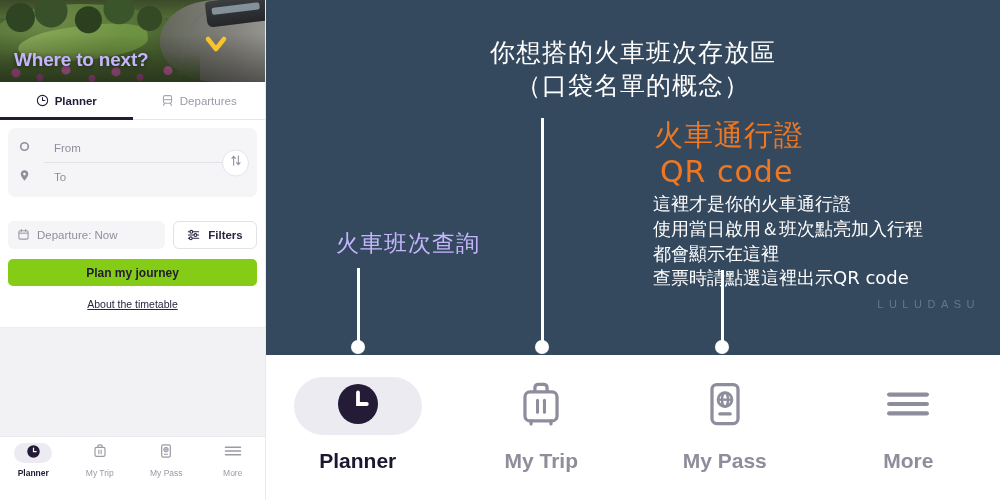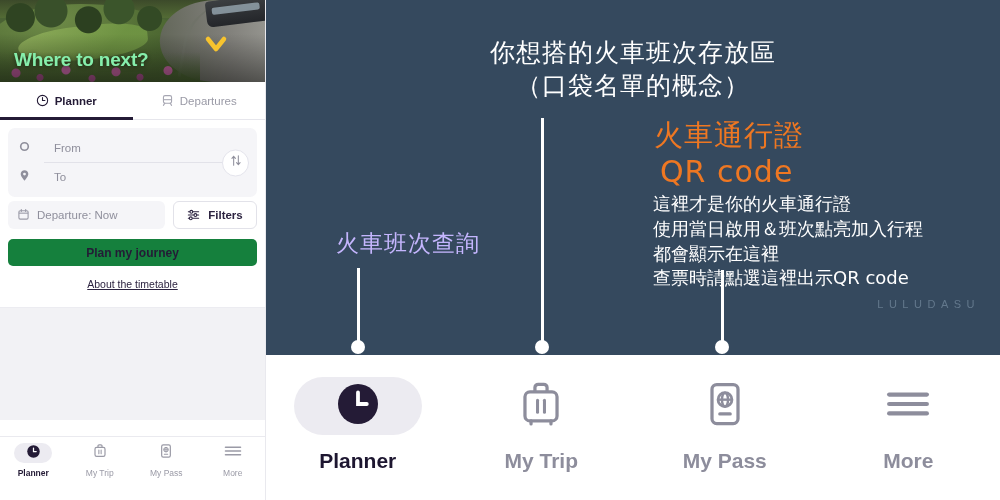--- a/index.html
+++ b/index.html
@@ -84,21 +84,21 @@
   #hero .train:after {
     content:""; position:absolute; left:6px; top:7px; width:48px; height:7px;
     background:#9fb0bb; opacity:.75; border-radius:2px;
   }
   #hero .overlay-grad {
     position:absolute; left:0; bottom:0; width:100%; height:48px;
     background: linear-gradient(180deg, rgba(0,0,0,0) 0%, rgba(0,0,0,.42) 100%);
   }
   #hero .hero-title {
     position:absolute; left:14px; bottom:11px;
-    color:#86efac; font-size:19px; font-weight:bold;
+    color:#c4b5fd; font-size:19px; font-weight:bold;
     letter-spacing:-.2px;
     text-shadow: 0 1px 4px rgba(0,0,0,.55);
   }
   #hero .chevron {
     position:absolute; left:202px; top:30px; width:28px; height:28px;
   }
 
   
   #tabs {
     position: relative; display:flex; height:38px; background:#fff;
@@ -124,33 +124,33 @@
   .field-row .ftext { font-size:11.5px; color:#8f8f9c; }
   .field-divider { height:1px; background:#e2e2e9; margin:3px 0 3px 26px; width:178px; }
   .swap-btn {
     position:absolute; right:8px; top:50%; transform:translateY(-50%);
     width:27px; height:27px; border-radius:50%;
     background:#ffffff; border:1px solid #e4e4ec;
     display:flex; align-items:center; justify-content:center;
     cursor:pointer;
   }
 
-  .row2 { display:flex; gap:8px; margin-top:4px; }
+  .row2 { display:flex; gap:8px; margin-top:24px; }
   .depart-box {
     flex:1; background:#f5f5f8; border-radius:6px; height:28px;
     display:flex; align-items:center; gap:7px; padding:0 9px;
     font-size:11.5px; color:#8f8f9c; cursor:pointer;
   }
   .filters-box {
     width:84px; background:#ffffff; border:1px solid #e2e2e9; border-radius:6px;
     height:28px; display:flex; align-items:center; justify-content:center; gap:8px;
     font-size:11.5px; color:#2c2340; font-weight:bold; cursor:pointer;
   }
   .cta {
-    margin-top:10px; height:27px; background:#15803d; border-radius:5px;
+    margin-top:10px; height:27px; background:#84cc16; border-radius:5px;
     display:flex; align-items:center; justify-content:center;
     font-size:12px; font-weight:bold; color:#241b36; cursor:pointer;
   }
   .about {
     margin-top:12px; text-align:center; font-size:10.5px; color:#2c2340;
     text-decoration:underline; cursor:pointer;
   }
   #filler { height:113px; background:#f2f2f5; border-top:1px solid #ececf1; margin-top:9px; }
 
   

